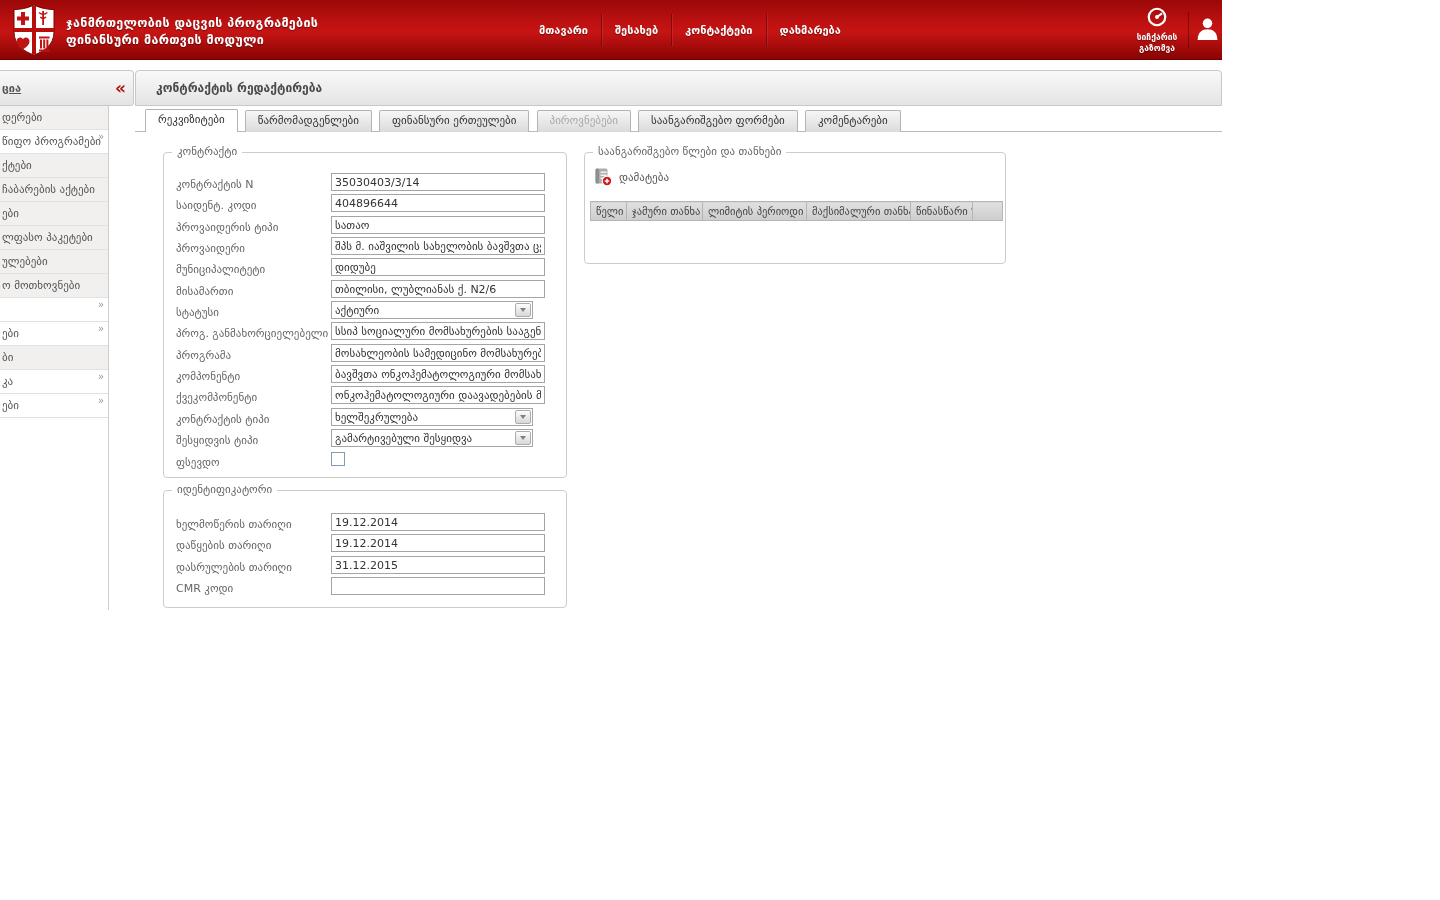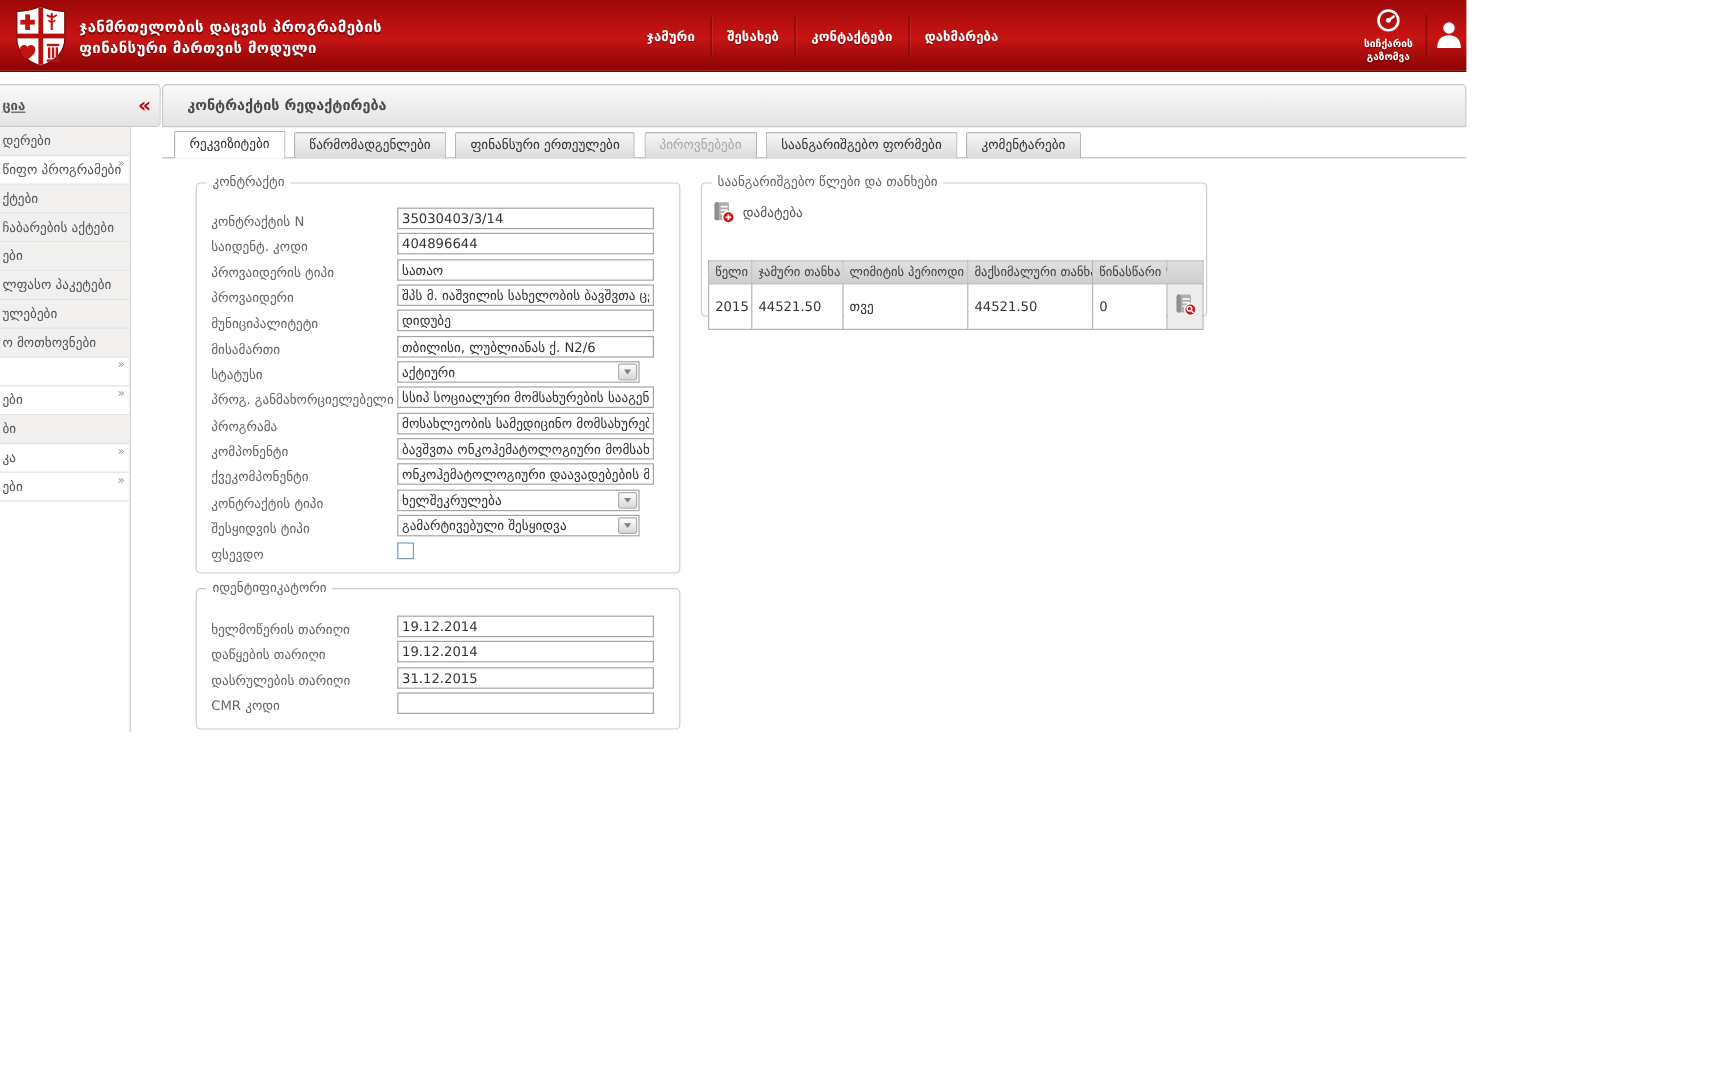--- a/index.html
+++ b/index.html
@@ -68,21 +68,21 @@
     background:linear-gradient(#fdfdfd,#d7d7d7); border:1px solid #adadad; border-radius:2px;
     display:flex; align-items:center; justify-content:center; }
   .tri { width:0; height:0; border-left:3px solid transparent; border-right:3px solid transparent;
     border-top:4px solid #808080; }
   .cbx { position:absolute; left:155px; top:1px; width:14px; height:14px; border:1px solid #7f9db9;
     background:#fff; cursor:pointer; }
 
   
   .add-btn { position:absolute; left:8px; top:14px; display:flex; align-items:center; gap:6px; cursor:pointer; }
   .add-label { font-size:11px; color:#555; }
-  .years-table { position:absolute; left:5px; top:64px; width:412px; border-collapse:collapse; table-layout:fixed;padding-left:43px; }
+  .years-table { position:absolute; left:5px; top:48px; width:412px; border-collapse:collapse; table-layout:fixed;padding-left:43px; }
   .years-table th { background:linear-gradient(#e0e0e0,#cdcdcd); border:1px solid #b5b5b5;
     font-size:10.5px; color:#444; font-weight:normal; text-align:left; padding:3px 5px;
     white-space:nowrap; overflow:hidden; }
   .years-table td { border:1px solid #b5b5b5; font-size:11px; color:#333; padding:4px 5px;
     height:38px; vertical-align:middle; background:#fff; white-space:nowrap; overflow:hidden; }
   .years-table td.iconcell { background:#ededed; text-align:center; padding:2px; }
   .rowbtn { display:inline-block; cursor:pointer; line-height:0; }
 </style>
 </head>
 <body>
@@ -104,21 +104,21 @@
     <rect x="35.4" y="35.5" width="2" height="9" fill="#c01414"></rect>
     <rect x="28" y="45.5" width="10.5" height="2" fill="#c01414"></rect>
   </svg>
 
   <div class="app-title">
     <div>ჯანმრთელობის დაცვის პროგრამების</div>
     <div>ფინანსური მართვის მოდული</div>
   </div>
 
   <div class="main-nav">
-    <span class="nav-item">ჯამური</span>
+    <span class="nav-item">მთავარი</span>
     <span class="nav-sep"></span>
     <span class="nav-item">შესახებ</span>
     <span class="nav-sep"></span>
     <span class="nav-item">კონტაქტები</span>
     <span class="nav-sep"></span>
     <span class="nav-item">დახმარება</span>
   </div>
 
   <div class="speed-widget">
     <svg width="22" height="22" viewBox="0 0 24 24">
@@ -299,36 +299,15 @@
     </colgroup>
     <tbody>
         <tr>
       <th>წელი</th>
       <th>ჯამური თანხა</th>
       <th>ლიმიტის პერიოდი</th>
       <th>მაქსიმალური თანხა</th>
       <th>წინასწარი %</th>
       <th></th>
     </tr>
-    <tr>
-      <td>2015</td>
-      <td>44521.50</td>
-      <td>თვე</td>
-      <td>44521.50</td>
-      <td>0</td>
-      <td class="iconcell">
-        <span class="rowbtn">
-          <svg width="20" height="20" viewBox="0 0 20 20">
-            <rect x="2.5" y="1.5" width="12" height="15" rx="1.5" fill="#aeaeae"></rect>
-            <rect x="2.5" y="1.5" width="3.5" height="15" rx="1.5" fill="#8f8f8f"></rect>
-            <rect x="7.5" y="4.5" width="6" height="1.4" fill="#ffffff" opacity=".9"></rect>
-            <rect x="7.5" y="7.5" width="6" height="1.4" fill="#ffffff" opacity=".9"></rect>
-            <rect x="7.5" y="10.5" width="6" height="1.4" fill="#ffffff" opacity=".9"></rect>
-            <circle cx="14" cy="14" r="4.8" fill="#cf1717" stroke="#ffffff" stroke-width="1.2"></circle>
-            <circle cx="13.2" cy="13.2" r="1.9" fill="none" stroke="#ffffff" stroke-width="1.2"></circle>
-            <line x1="14.6" y1="14.6" x2="16.6" y2="16.6" stroke="#ffffff" stroke-width="1.3"></line>
-          </svg>
-        </span>
-      </td>
-    </tr>
   </tbody>
     </table>
 </div>
 
 </body></html>

